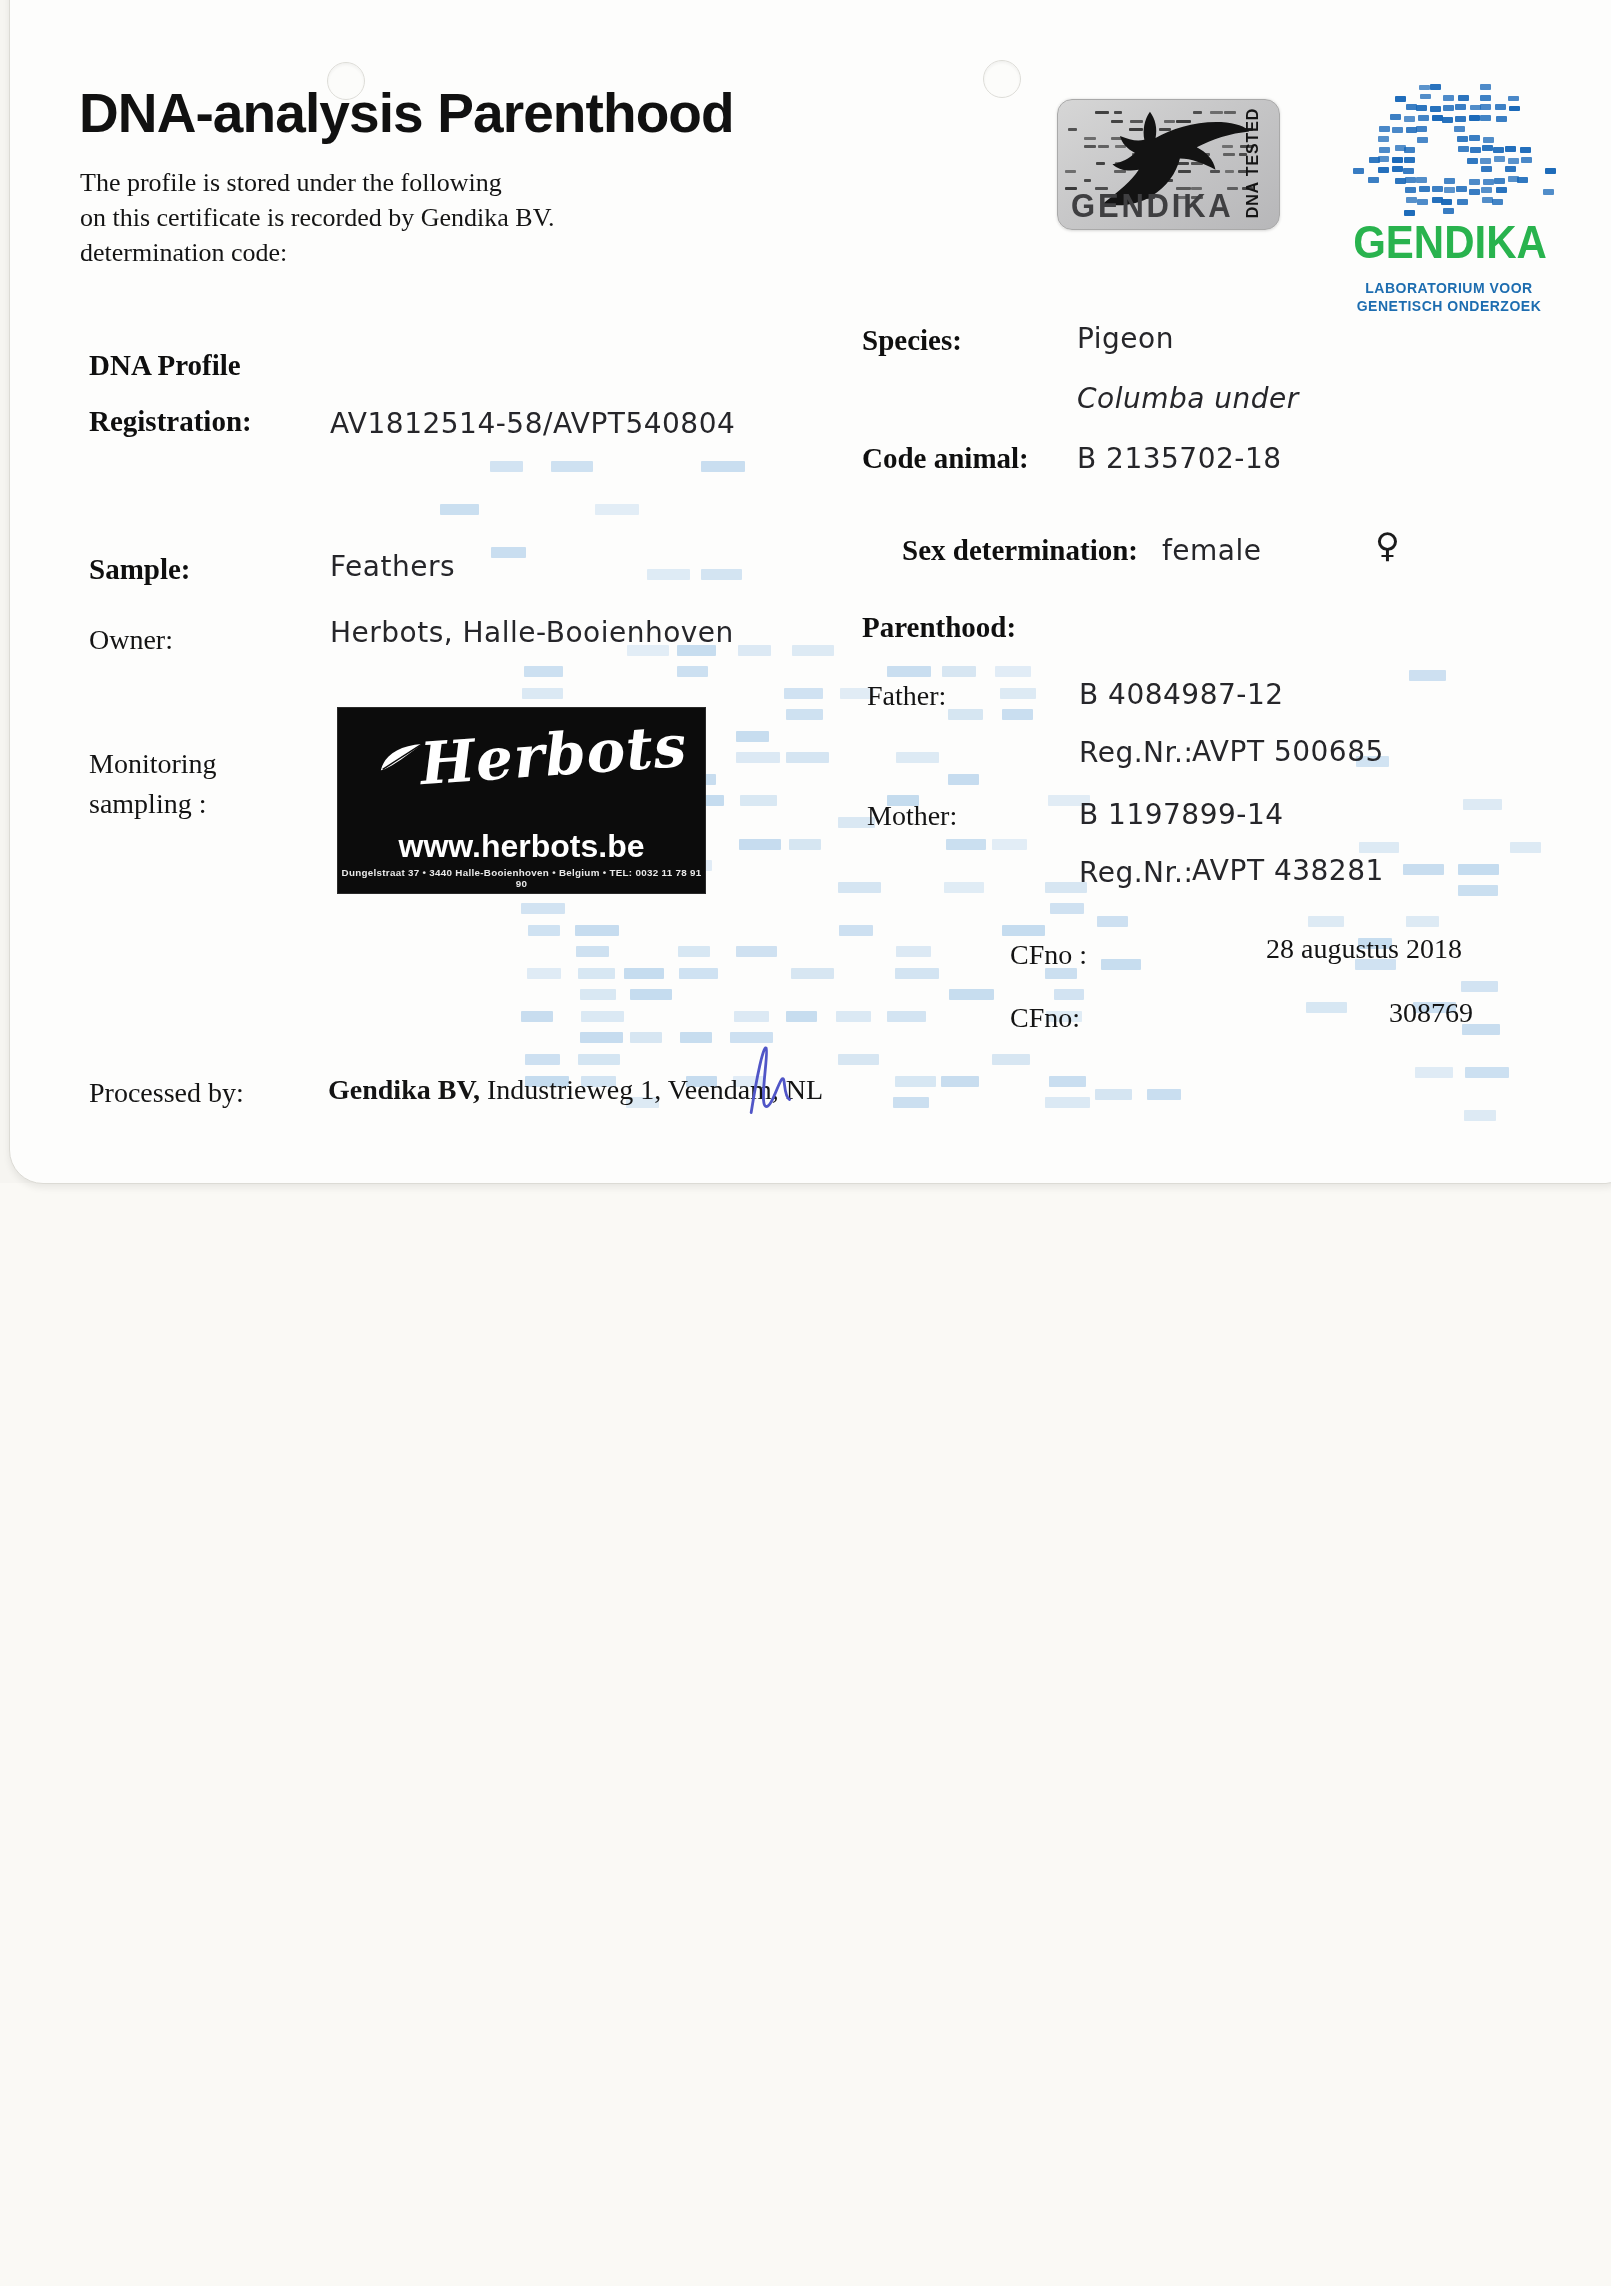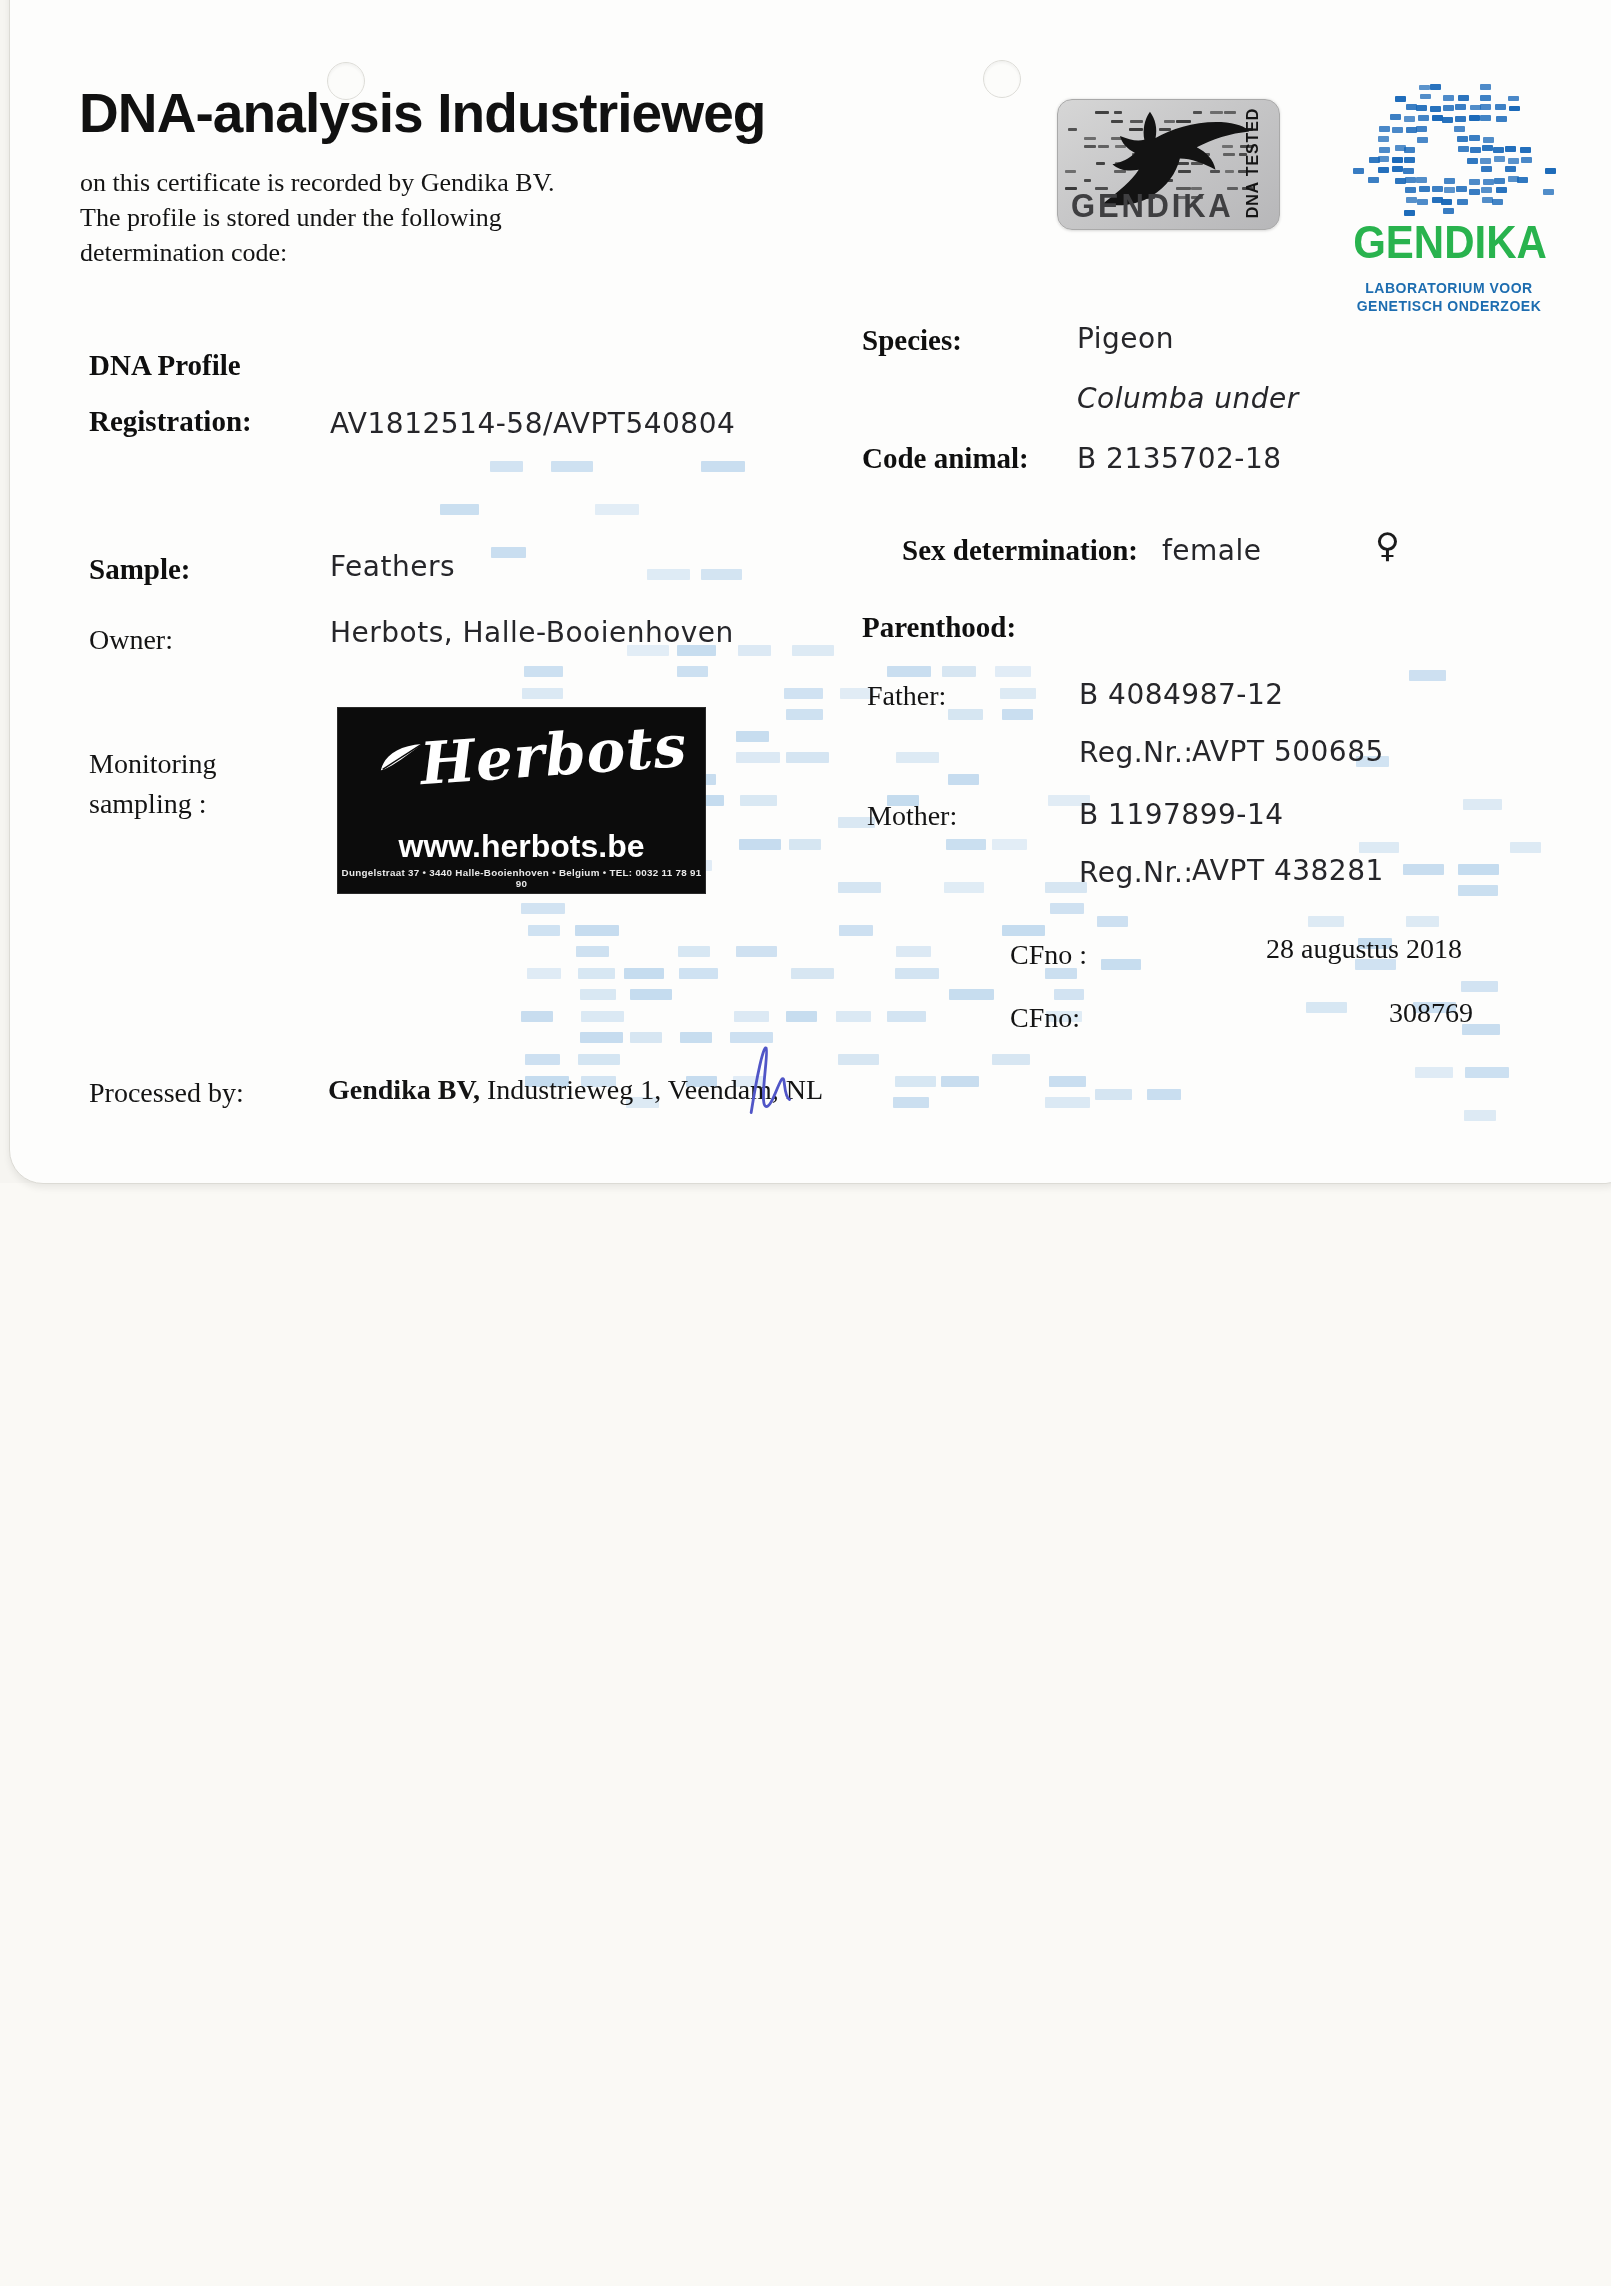--- a/index.html
+++ b/index.html
@@ -234,24 +234,24 @@
     <div class="wmband" style="background: rgb(169, 203, 232); left: 1356px; top: 756px; width: 33px; opacity: 0.52;"></div>
     <div class="wmband" style="background: rgb(169, 203, 232); left: 1359px; top: 842px; width: 40px; opacity: 0.38;"></div>
     <div class="wmband" style="background: rgb(169, 203, 232); left: 1409px; top: 670px; width: 37px; opacity: 0.57;"></div>
     <div class="wmband" style="background: rgb(169, 203, 232); left: 1403px; top: 864px; width: 41px; opacity: 0.63;"></div>
     <div class="wmband" style="background: rgb(169, 203, 232); left: 1463px; top: 799px; width: 39px; opacity: 0.39;"></div>
     <div class="wmband" style="background: rgb(169, 203, 232); left: 1458px; top: 864px; width: 41px; opacity: 0.66;"></div>
     <div class="wmband" style="background: rgb(169, 203, 232); left: 1458px; top: 885px; width: 40px; opacity: 0.6;"></div>
     <div class="wmband" style="background: rgb(169, 203, 232); left: 1510px; top: 842px; width: 31px; opacity: 0.39;"></div>
   </div>
 
-<div class="abs title">DNA-analysis Industrieweg</div>
+<div class="abs title">DNA-analysis Parenthood</div>
 <div class="abs intro">
+  <div>The profile is stored under the following</div>
   <div>on this certificate is recorded by Gendika BV.</div>
-  <div>The profile is stored under the following</div>
   <div>determination code:</div>
 </div>
 
 <div class="abs lbl" style="left:89px;top:349px;">DNA Profile</div>
 <div class="abs lbl" style="left:89px;top:405px;">Registration:</div>
 <div class="abs hand" style="left:330px;top:407px;">AV1812514-58/AVPT540804</div>
 
 <div class="abs lbl" style="left:89px;top:553px;">Sample:</div>
 <div class="abs hand" style="left:330px;top:550px;">Feathers</div>
 

